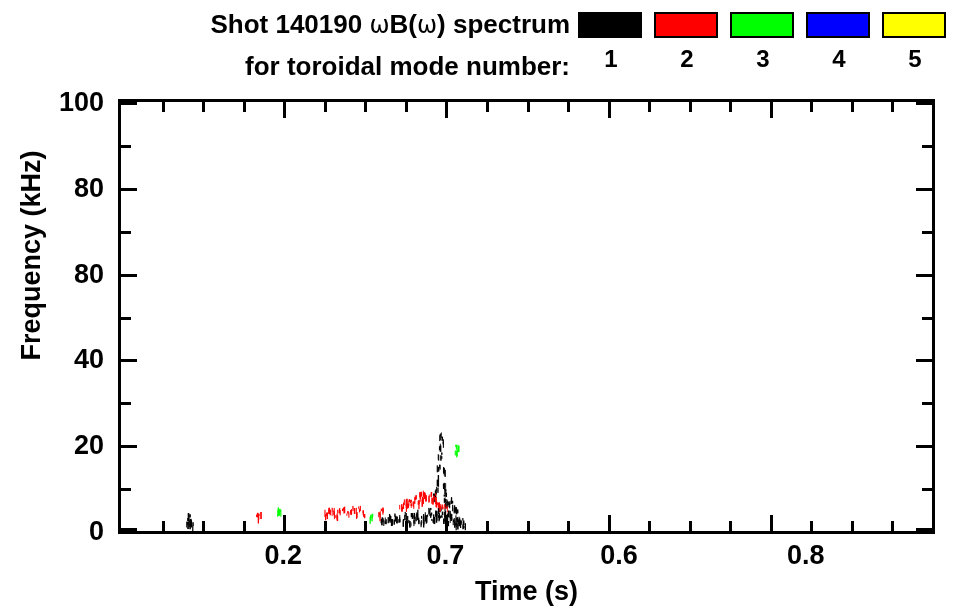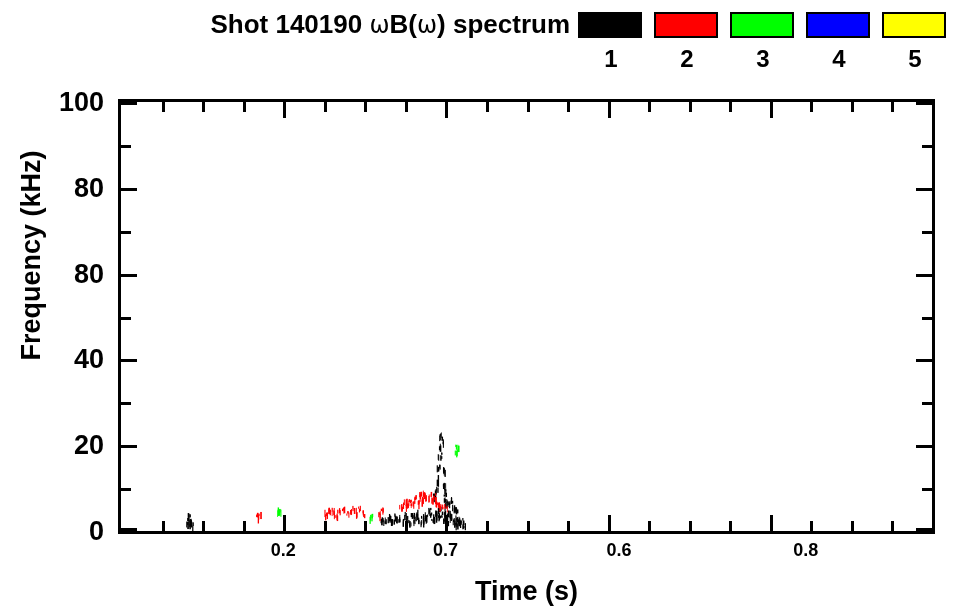--- a/index.html
+++ b/index.html
@@ -36,34 +36,35 @@
   .xtick-major-t,.xtick-minor-t{position:absolute;top:0;width:3px;background:#000;}
   .xtick-major-t{height:16px;}
   .xtick-minor-t{height:10px;}
 
   
   .ylabel-text{position:absolute;right:0;font-size:27px;font-weight:bold;
                text-align:right;transform:translateY(-50%);white-space:nowrap;}
   #ylabels{position:absolute;left:0px;top:99px;width:104px;height:435px;}
 
   #xlabels{position:absolute;left:118px;top:540px;width:817px;height:40px;}
-  .xlabel-text{position:absolute;top:0;font-size:18px;font-weight:bold;
+  .xlabel-text{position:absolute;top:0;font-size:27px;font-weight:bold;
                text-align:center;transform:translateX(-50%);white-space:nowrap;}
 
   #ylabel-title{position:absolute;left:-94px;top:240px;width:250px;
                 font-size:27px;font-weight:bold;text-align:center;
                 transform:rotate(-90deg);white-space:nowrap;}
   #xlabel-title{position:absolute;left:118px;top:576px;width:817px;
                 font-size:27px;font-weight:bold;text-align:center;white-space:nowrap;}
 </style>
 </head>
 <body>
 
 <div id="title-block">
   <div class="title-line"><span>Shot 140190 </span><span class="omega">ω</span><span>B(</span><span class="omega">ω</span><span>) spectrum</span></div>
+  <div class="title-line">for toroidal mode number:</div>
 </div>
 
 <div id="legend">
     <div class="legend-item" style="left: 0px;">
       <div class="swatch" style="background: rgb(0, 0, 0);"></div>
       <div class="legend-label">1</div>
     </div>
     <div class="legend-item" style="left: 76px;">
       <div class="swatch" style="background: rgb(255, 0, 0);"></div>
       <div class="legend-label">2</div>

